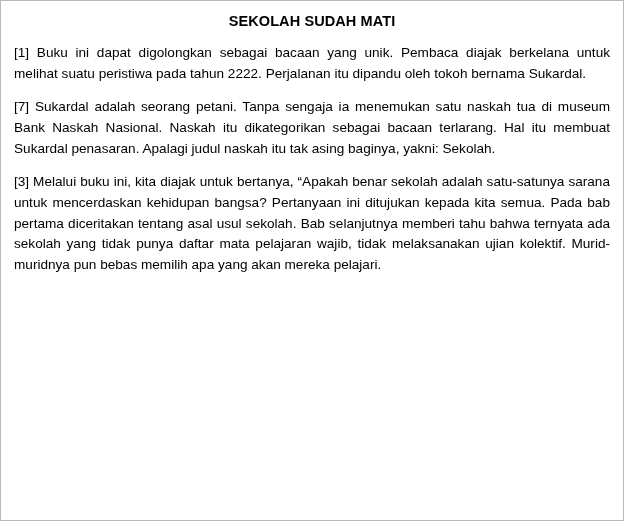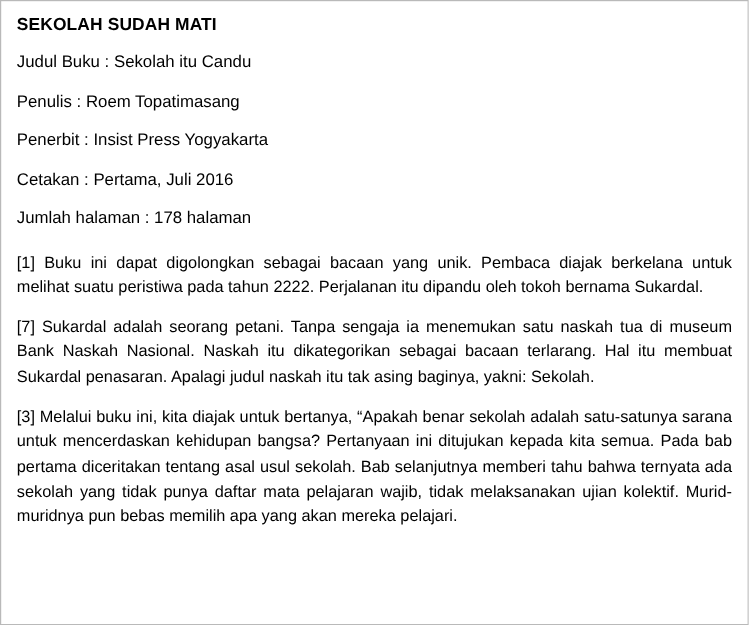--- a/index.html
+++ b/index.html
@@ -19,20 +19,21 @@
     border: 1px solid #b9b9b9;
     background: #ffffff;
     padding: 10px 13px 0 13px;
   }
   .title {
     font-size: 14.5px;
     font-weight: bold;
     color: #000000;
     letter-spacing: 0.1px;
     margin: 2px 0 14px 0;
+    text-align: center;
   }
   .meta-line {
     font-size: 14px;
     color: #000000;
     margin: 0 0 15px 0;
     line-height: 1.25;
   }
   .meta-line:last-of-type {
     margin-bottom: 0;
   }
@@ -48,25 +49,18 @@
   }
   .spacer-3 { margin-top: 2px; }
 </style>
 </head>
 <body>
 
 <div id="doc">
 
   <div class="title">SEKOLAH SUDAH MATI</div>
 
-  <div class="meta-block">
-    <div class="meta-line">Judul Buku  : Sekolah itu Candu</div>
-    <div class="meta-line">Penulis  : Roem Topatimasang</div>
-    <div class="meta-line">Penerbit  : Insist Press Yogyakarta</div>
-    <div class="meta-line">Cetakan  : Pertama, Juli 2016</div>
-    <div class="meta-line">Jumlah halaman : 178 halaman</div>
-  </div>
 
   <div class="para spacer-3">[1] Buku ini dapat digolongkan sebagai bacaan yang unik. Pembaca diajak berkelana untuk melihat suatu peristiwa pada tahun 2222. Perjalanan itu dipandu oleh tokoh bernama Sukardal.</div>
   <div class="para">[7] Sukardal adalah seorang petani. Tanpa sengaja ia menemukan satu naskah tua di museum Bank Naskah Nasional. Naskah itu dikategorikan sebagai bacaan terlarang. Hal itu membuat Sukardal penasaran. Apalagi judul naskah itu tak asing baginya, yakni: Sekolah.</div>
   <div class="para">[3] Melalui buku ini, kita diajak untuk bertanya, “Apakah benar sekolah adalah satu-satunya sarana untuk mencerdaskan kehidupan bangsa? Pertanyaan ini ditujukan kepada kita semua. Pada bab pertama diceritakan tentang asal usul sekolah. Bab selanjutnya memberi tahu bahwa ternyata ada sekolah yang tidak punya daftar mata pelajaran wajib, tidak melaksanakan ujian kolektif. Murid-muridnya pun bebas memilih apa yang akan mereka pelajari.</div>
 
 </div>
 
 </body></html>

